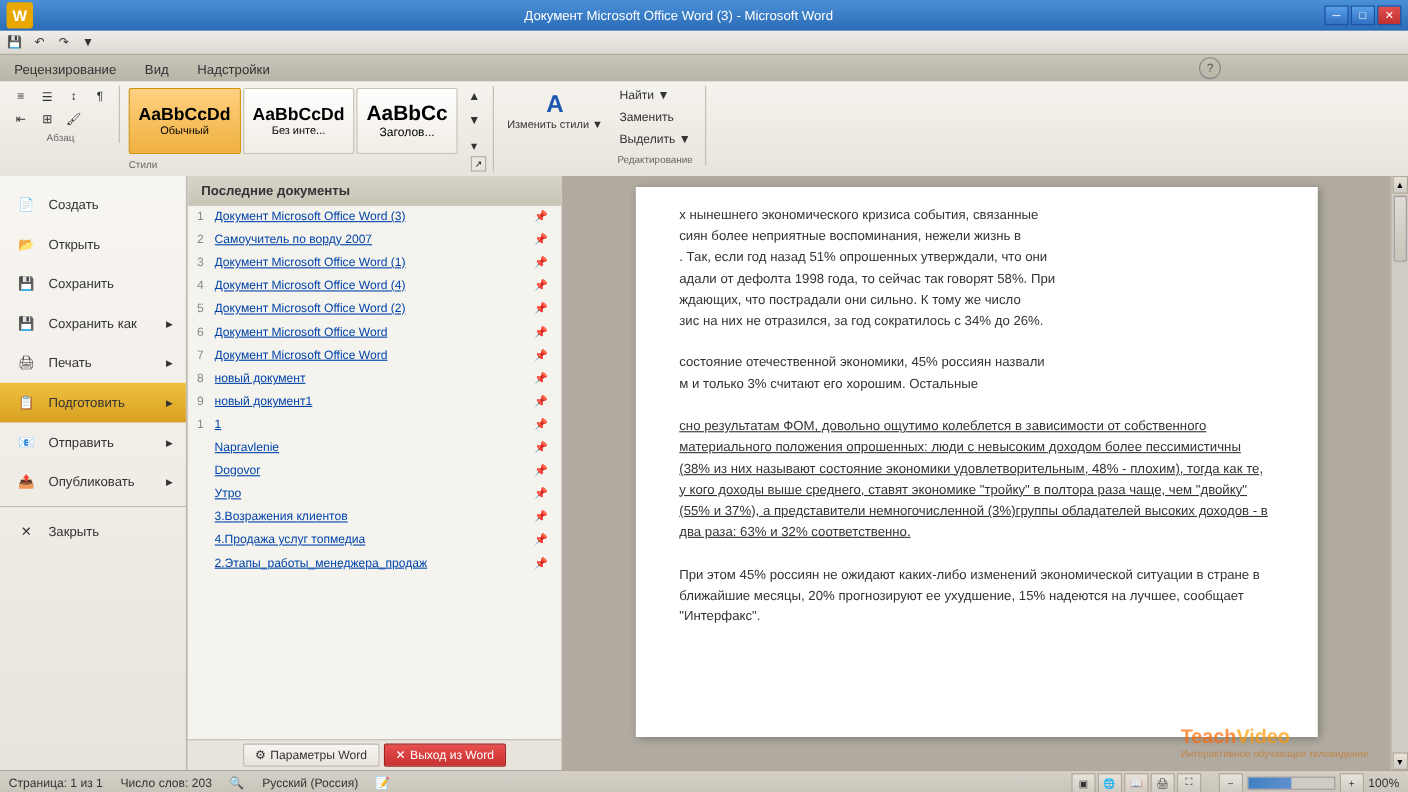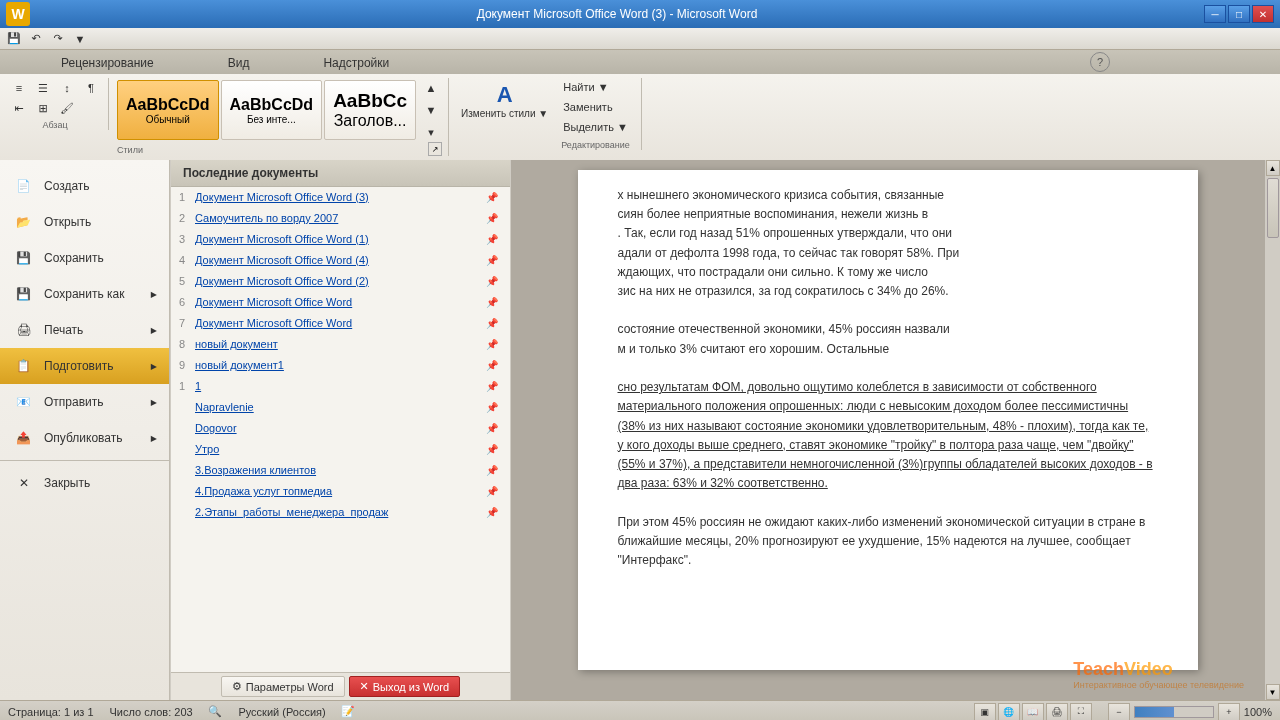--- a/index.html
+++ b/index.html
@@ -52,21 +52,21 @@
       height: 24px;
     }
     .ribbon-tab {
       padding: 4px 12px;
       font-size: 12px;
       cursor: pointer;
       color: #333;
       border: 1px solid transparent;
       border-bottom: none;
       background: transparent;
-      display: flex; align-items: center; margin-left: 48px;
+      display: flex; align-items: center;
     }
     .ribbon-content {
       padding: 4px 8px;
       display: flex;
       gap: 4px;
       align-items: flex-start;
       min-height: 80px;
       background: linear-gradient(to bottom, #f5f3ee, #e8e4dc);
     }
 
@@ -303,21 +303,21 @@
       <div class="style-btn active">
         <div class="style-btn-text">AaBbCcDd</div>
         <div style="font-size:10px;">Обычный</div>
       </div>
       <div class="style-btn">
         <div class="style-btn-text">AaBbCcDd</div>
         <div style="font-size:10px;">Без инте...</div>
       </div>
       <div class="style-btn">
         <div class="style-btn-text" style="font-size:19px; font-weight:bold;">AaBbCc</div>
-        <div style="font-size:16px;">Заголов...</div>
+        <div style="font-size:11px;">Заголов...</div>
       </div>
       <div style="display:flex;flex-direction:column;gap:2px;margin-left:2px;">
         <div class="tb-btn">▲</div>
         <div class="tb-btn">▼</div>
         <div class="tb-btn">▾</div>
       </div>
     </div>
     <div style="display:flex;align-items:center;justify-content:space-between;">
       <div class="toolbar-group-label">Стили</div>
       <div style="width:14px;height:14px;border:1px solid #aaa;display:flex;align-items:center;justify-content:center;cursor:pointer;font-size:8px;">↗</div>

